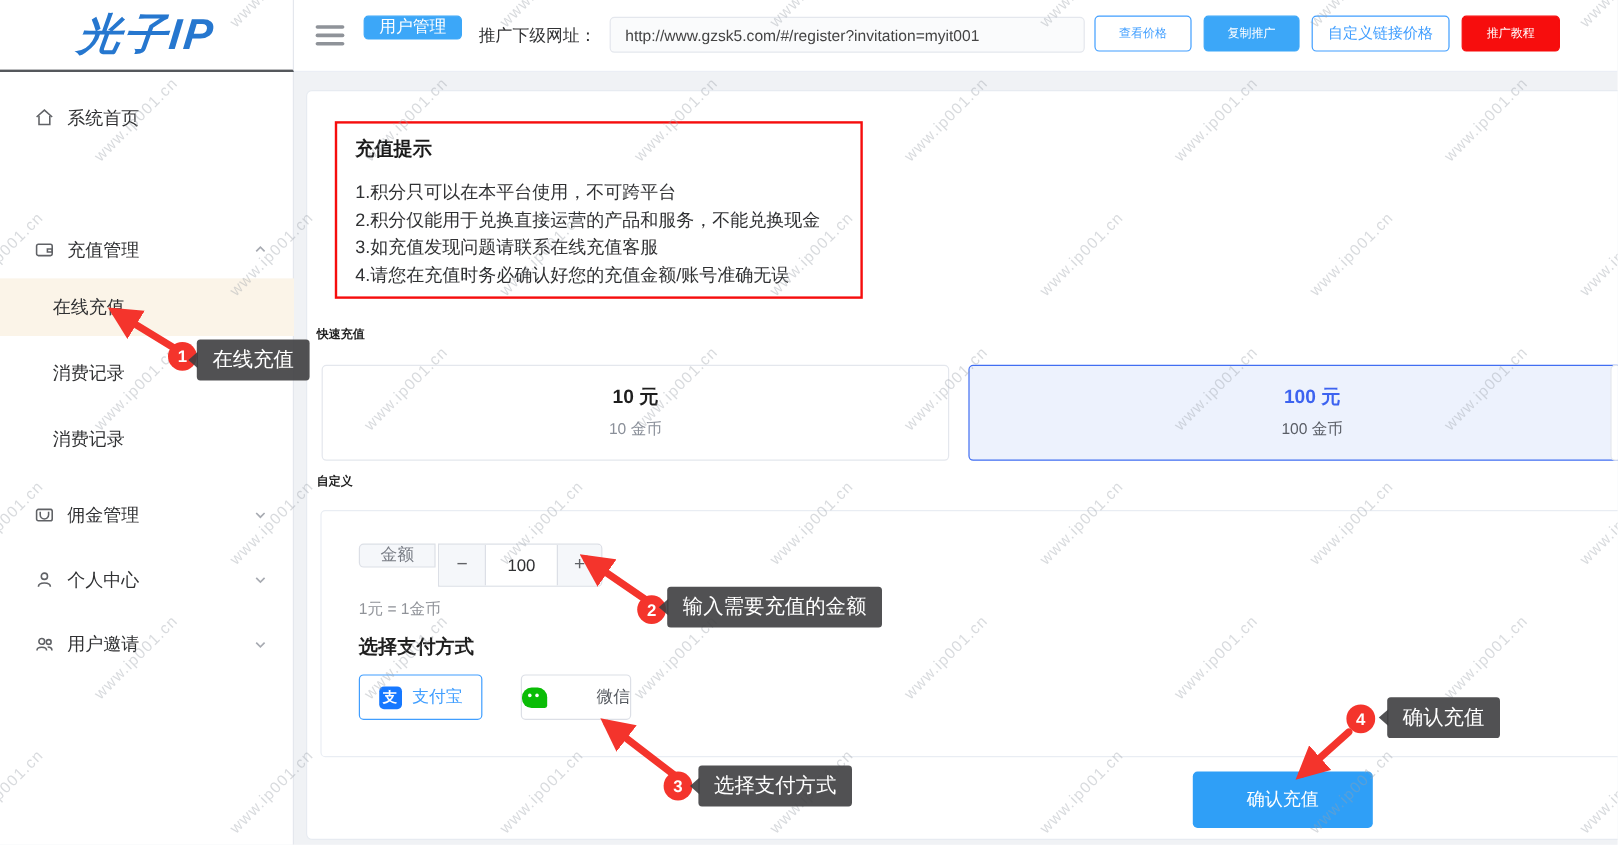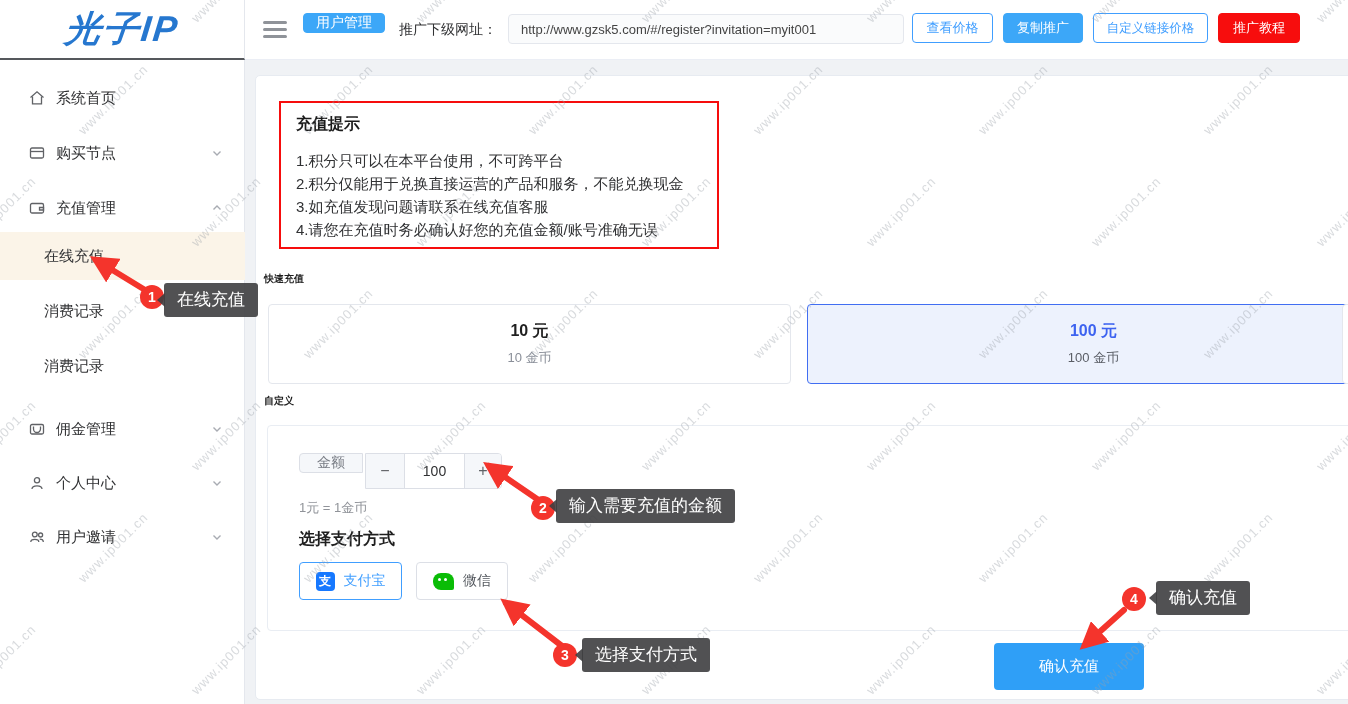--- a/index.html
+++ b/index.html
@@ -12,21 +12,21 @@
   .header { position:absolute; left:0; top:0; width:1348px; height:60px; background:#fff;
             border-bottom:1px solid #ebeef5; z-index:2; }
   .logo-block { position:absolute; left:0; top:0; width:245px; height:60px; background:#fff;
                 border-right:1px solid #e4e7ed; border-bottom:2px solid #55585c;
                 display:flex; align-items:center; justify-content:center; }
   .logo-text { font-size:36px; font-weight:bold; font-style:italic; color:#2677cf;
                letter-spacing:2px; transform:skewX(-6deg); }
   .hamburger { position:absolute; left:263px; top:17px; width:28px; height:26px; cursor:pointer; }
   .hamburger i { display:block; width:24px; height:3px; background:#8f9399; border-radius:2px; margin:4px 0; }
   .btn { display:inline-flex; align-items:center; justify-content:center; border-radius:4px;
-         font-size:13px; cursor:pointer; border:1px solid transparent; white-space:nowrap; }
+         font-size:10px; cursor:pointer; border:1px solid transparent; white-space:nowrap; }
   .btn-primary { background:#3ca7f8; color:#fff; border-color:#3ca7f8; }
   .btn-outline { background:#fff; color:#409eff; border-color:#409eff; }
   .btn-danger  { background:#f70d0d; color:#fff; border-color:#f70d0d; }
   .hdr-user { position:absolute; left:303px; top:13px; width:82px; height:20px; font-size:14px; }
   .hdr-label { position:absolute; left:399px; top:21px; font-size:14px; color:#303133; }
   .hdr-input { position:absolute; left:508px; top:14px; width:396px; height:30px;
                border:1px solid #e4e7ed; border-radius:4px; background:#fafbfc; color:#444;
                font-size:13px; padding:0 12px; font-family:"Liberation Sans","DejaVu Sans",sans-serif; }
   .hdr-b1 { position:absolute; left:912px;  top:13px; width:81px;  height:30px; }
   .hdr-b2 { position:absolute; left:1003px; top:13px; width:80px;  height:30px; }
@@ -74,21 +74,21 @@
              justify-content:center; cursor:pointer; }
   .num-minus { border-right:1px solid #dcdfe6; }
   .num-plus  { border-left:1px solid #dcdfe6; width:37px; }
   .num-value { width:59px; border:none; text-align:center; font-size:14px; color:#303133; background:#fff;
                font-family:"Liberation Sans","DejaVu Sans",sans-serif; }
   .rate-note { position:absolute; left:31px; top:73px; font-size:13px; color:#909399; }
   .pay-heading { position:absolute; left:31px; top:103px; font-size:16px; font-weight:bold; color:#1f1f1f; }
   .pay-btn { position:absolute; top:136px; height:38px; border-radius:4px; display:flex; align-items:center;
              justify-content:center; gap:9px; cursor:pointer; background:#fff; }
   .pay-alipay { left:31px; width:103px; border:1px solid #409eff; color:#409eff; font-size:14px; }
-  .pay-wechat { left:148px; width:92px;  border:1px solid #dcdfe6; color:#55595f; font-size:14px; }
+  .pay-wechat { left:166px; width:92px;  border:1px solid #dcdfe6; color:#55595f; font-size:14px;justify-content:space-between; }
   .ali-ic { width:19px; height:19px; background:#1678ff; border-radius:4px; color:#fff; font-size:12px;
             font-weight:bold; display:flex; align-items:center; justify-content:center; }
   .wx-ic { position:relative; width:21px; height:17px; background:#0abc06; border-radius:8px 8px 2px 8px; }
   .wx-ic::before, .wx-ic::after { content:""; position:absolute; width:3px; height:3px; background:#fff; border-radius:50%; top:5px; }
   .wx-ic::before { left:5px; } .wx-ic::after { left:11px; }
   .confirm-btn { position:absolute; left:738px; top:567px; width:150px; height:47px; background:#2f9ff7;
                  color:#fff; font-size:15px; border:none; border-radius:4px; cursor:pointer; }
   
   .wm-layer { position:absolute; inset:0; z-index:40; pointer-events:none; }
   .wm { position:absolute; transform:rotate(-45deg); color:#9aa0a8; opacity:.38; font-size:13px;
@@ -130,34 +130,20 @@
   <div class="side-item" style="top:18px;">
     <span class="s-icon">
       <svg class="icon" width="18" height="18" viewBox="0 0 18 18" fill="none" stroke="#606266" stroke-width="1.3">
           <path d="M2.5 8.5 L9 2.8 L15.5 8.5"></path>
           <path d="M4.5 7.5 V14.8 H13.5 V7.5"></path>
         </svg>
     </span>
     <span class="s-label">系统首页</span>
   </div>
 
-  <div class="side-item" style="top:73px;">
-    <span class="s-icon">
-      <svg class="icon" width="18" height="18" viewBox="0 0 18 18" fill="none" stroke="#606266" stroke-width="1.3">
-          <rect x="2.5" y="4" width="13" height="10" rx="1.5"></rect>
-          <path d="M2.5 7.5 H15.5"></path>
-        </svg>
-    </span>
-    <span class="s-label">购买节点</span>
-    <span class="s-chevron">
-      <svg class="icon" width="12" height="12" viewBox="0 0 12 12" fill="none" stroke="#a8abb2" stroke-width="1.4">
-          <path d="M2.5 4.5 L6 8 L9.5 4.5"></path>
-        </svg>
-    </span>
-  </div>
 
   <div class="side-item" style="top:128px;">
     <span class="s-icon">
       <svg class="icon" width="18" height="18" viewBox="0 0 18 18" fill="none" stroke="#606266" stroke-width="1.3">
           <rect x="2.5" y="4.5" width="13" height="9.5" rx="1.5"></rect>
           <path d="M11.5 8.5 H15.5 V11 H11.5 Z"></path>
         </svg>
     </span>
     <span class="s-label">充值管理</span>
     <span class="s-chevron">

